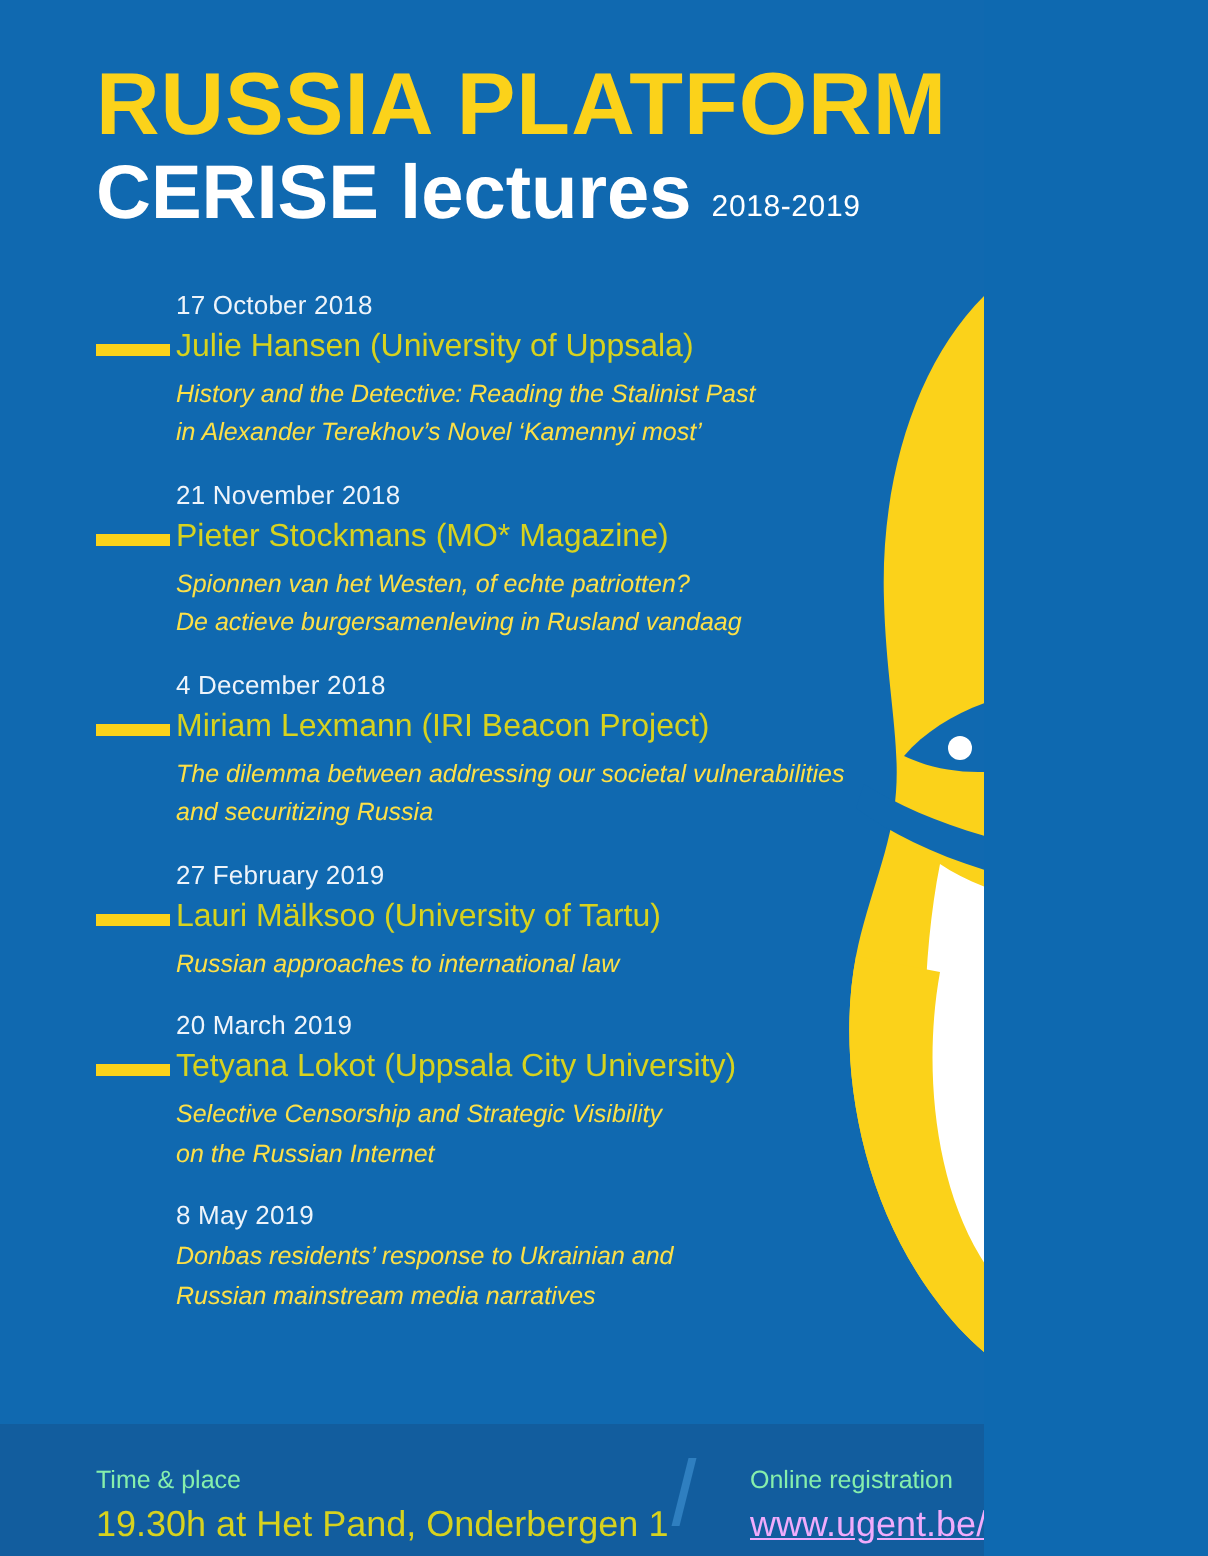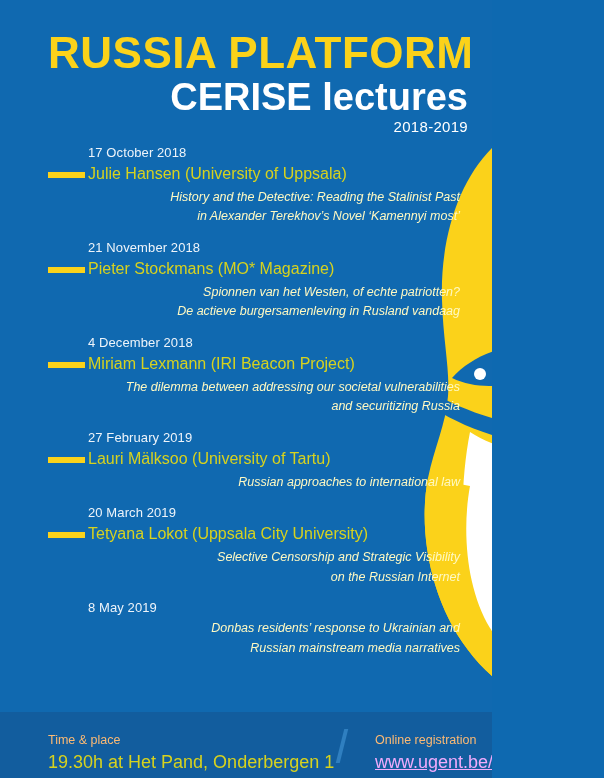--- a/index.html
+++ b/index.html
@@ -41,21 +41,20 @@
     letter-spacing: 0.5px;
     color: #fbd21a;
     line-height: 1.05;
     margin: 0;
     white-space: nowrap;
   }
   #subtitle-row {
     display: flex;
     align-items: flex-end;
     margin-top: 2px;
-    flex-direction: column;
   }
   #title-sub {
     font-size: 38px;
     font-weight: bold;
     color: #ffffff;
     line-height: 1.05;
     white-space: nowrap;
   }
   #title-years {
     font-size: 15px;
@@ -102,26 +101,25 @@
     position: absolute;
     left: 48px;
     top: 0;
     color: #d7d21e;
     font-size: 16px;
     line-height: 1.35;
     white-space: nowrap;
   }
   .lecture-topic {
     margin-left: 48px;
-    color: #fef9c3;
+    color: #fde047;
     font-size: 12.5px;
     font-style: italic;
     line-height: 1.5;
     margin-top: 1px;
-    text-align: right;
   }
 
   
   #footer {
     position: absolute;
     left: 0;
     bottom: 0;
     width: 604px;
     height: 66px;
     background: #125d9e;
@@ -130,21 +128,21 @@
     position: relative;
     height: 100%;
   }
   .footer-col {
     position: absolute;
     top: 19px;
   }
   #footer-col-time { left: 48px; }
   #footer-col-reg { left: 375px; }
   .footer-label {
-    color: #fdba74;
+    color: #86efac;
     font-size: 12.5px;
     line-height: 1.5;
   }
   .footer-value {
     color: #d7d21e;
     font-size: 18px;
     line-height: 1.3;
     margin-top: 1px;
     white-space: nowrap;
   }

